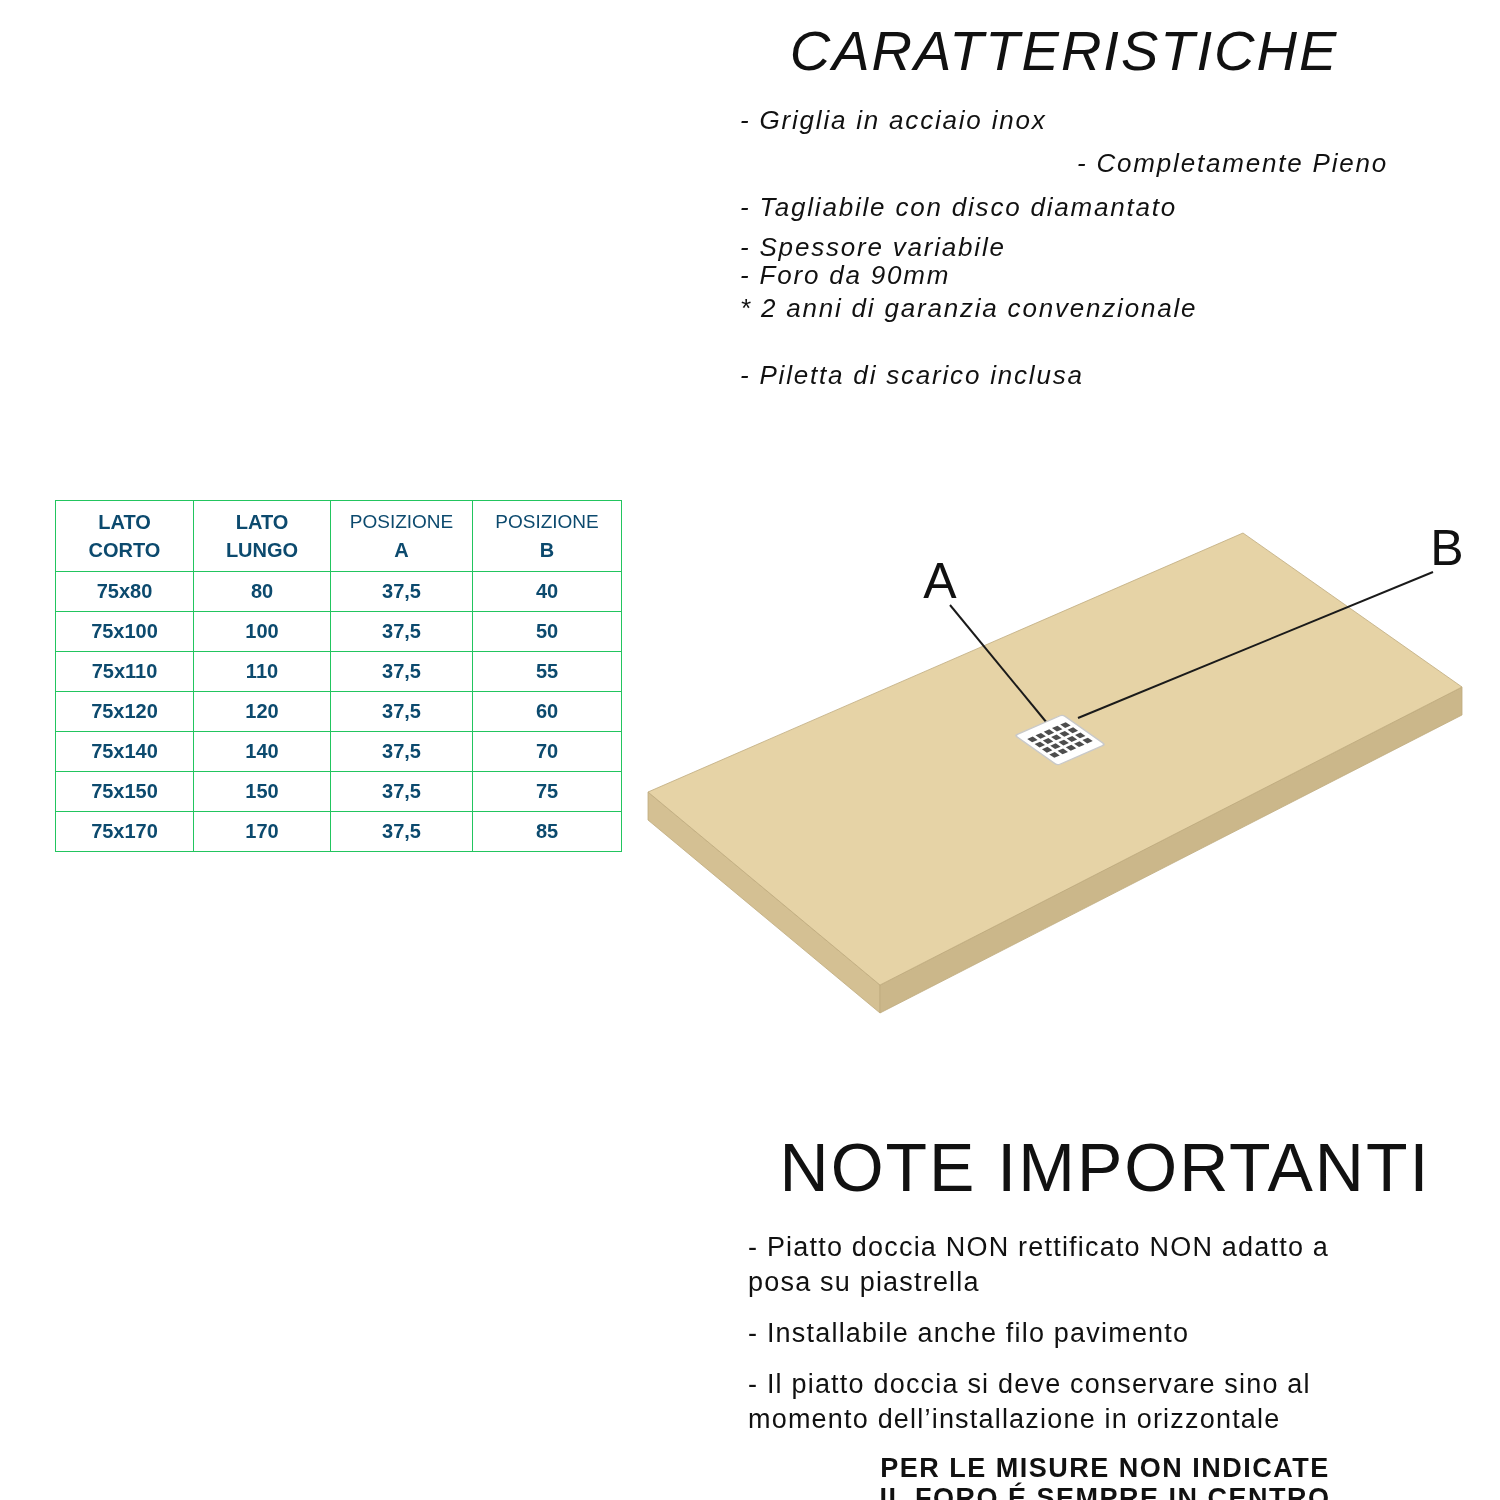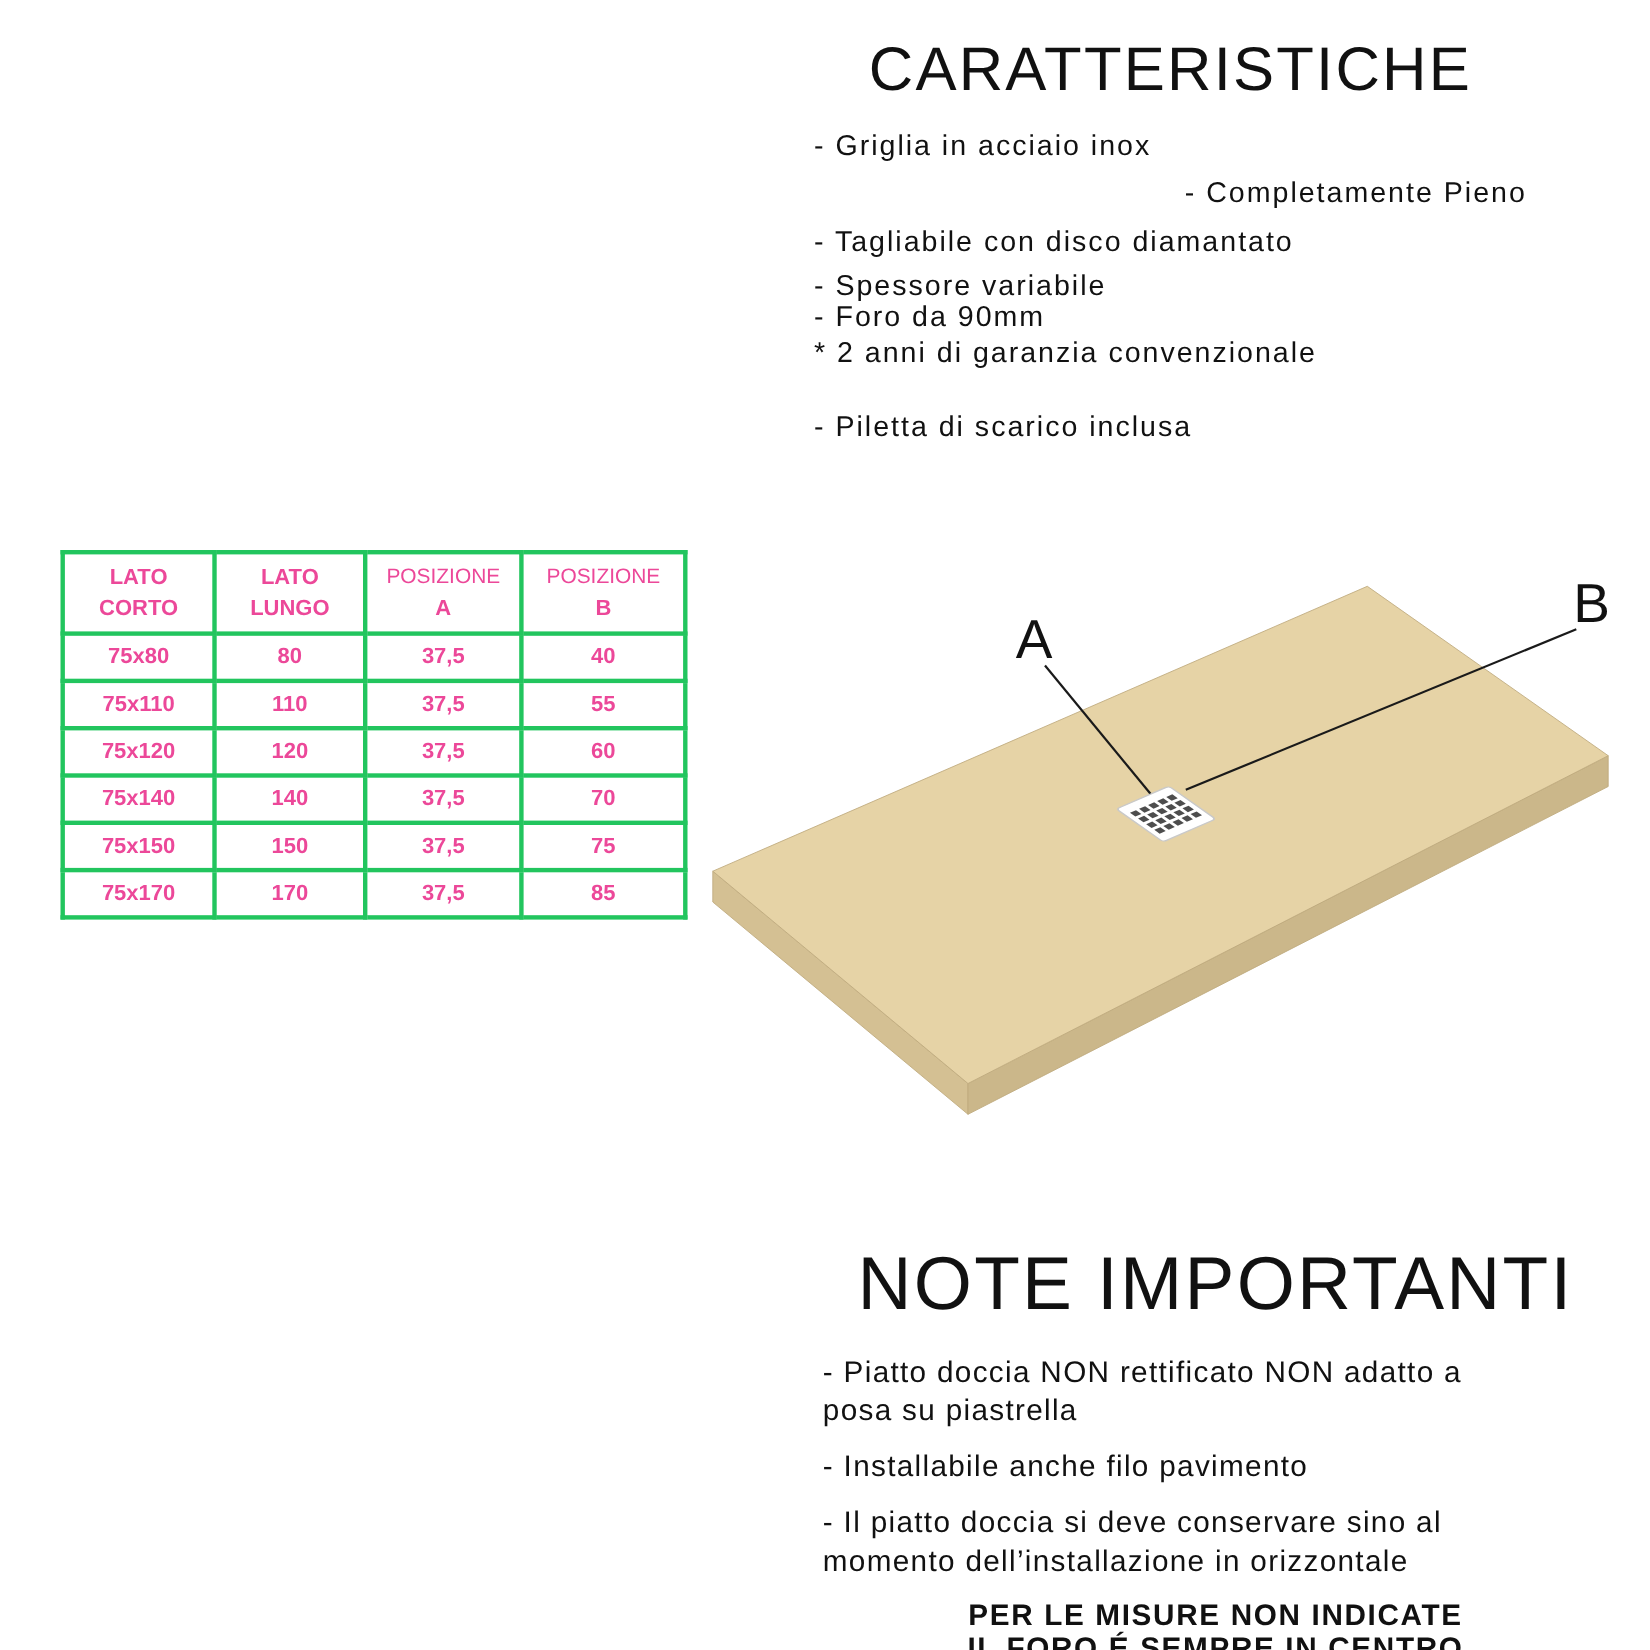--- a/index.html
+++ b/index.html
@@ -7,21 +7,21 @@
     width: 1500px; height: 1500px;
     background: #ffffff;
     position: relative;
     overflow: hidden;
     font-family: "Liberation Sans", sans-serif;
     color: #111111;
   }
   section { position: absolute; }
 
   
-  .caratteristiche { left: 740px; top: 30px; width: 648px; }
+  .caratteristiche { left: 740px; top: 18px; width: 648px; font-style: italic; }
   .caratteristiche h1 {
     margin: 0 0 24px 0;
     font-size: 56px; font-weight: 400;
     letter-spacing: 2px; text-align: center; white-space: nowrap;
   }
   .char-item {
     font-size: 26px; font-weight: 500;
     letter-spacing: 1.8px; line-height: 27px; white-space: pre;
   }
   .mb16 { margin-bottom: 16px; }
@@ -31,23 +31,23 @@
   .mb6  { margin-bottom: 6px; }
   .mb40 { margin-bottom: 40px; }
 
   
   .size-table {
     position: absolute; left: 55px; top: 500px;
     border-collapse: collapse; table-layout: fixed; width: 566px;
     background: #ffffff;
   }
   .size-table th, .size-table td {
-    border: 4px solid #22c55e;
+    border: 1px solid #22c55e;
     text-align: center; vertical-align: middle;
-    font-size: 20px; font-weight: 700; color: #ec4899;
+    font-size: 20px; font-weight: 700; color: #0c4a6e;
   }
   .size-table th { height: 66px; padding: 2px 0; }
   .size-table td { height: 37px; }
   .size-table .l1, .size-table .l2 { line-height: 28px; }
   .size-table th.pos .l1 { font-weight: 400; font-size: 19px; }
   .c1 { width: 138px; } .c2 { width: 137px; } .c3 { width: 142px; } .c4 { width: 149px; }
 
   
   .tray-diagram { position: absolute; left: 610px; top: 490px; width: 890px; height: 570px; }
   .tray-diagram text {
@@ -117,20 +117,26 @@
         <div class="l2">B</div>
       </th>
     </tr>
   </thead>
   <tbody>
       <tr>
         <td>75x80</td>
         <td>80</td>
         <td>37,5</td>
         <td>40</td>
+      </tr>
+      <tr>
+        <td>75x100</td>
+        <td>100</td>
+        <td>37,5</td>
+        <td>50</td>
       </tr>
       <tr>
         <td>75x110</td>
         <td>110</td>
         <td>37,5</td>
         <td>55</td>
       </tr>
       <tr>
         <td>75x120</td>
         <td>120</td>

